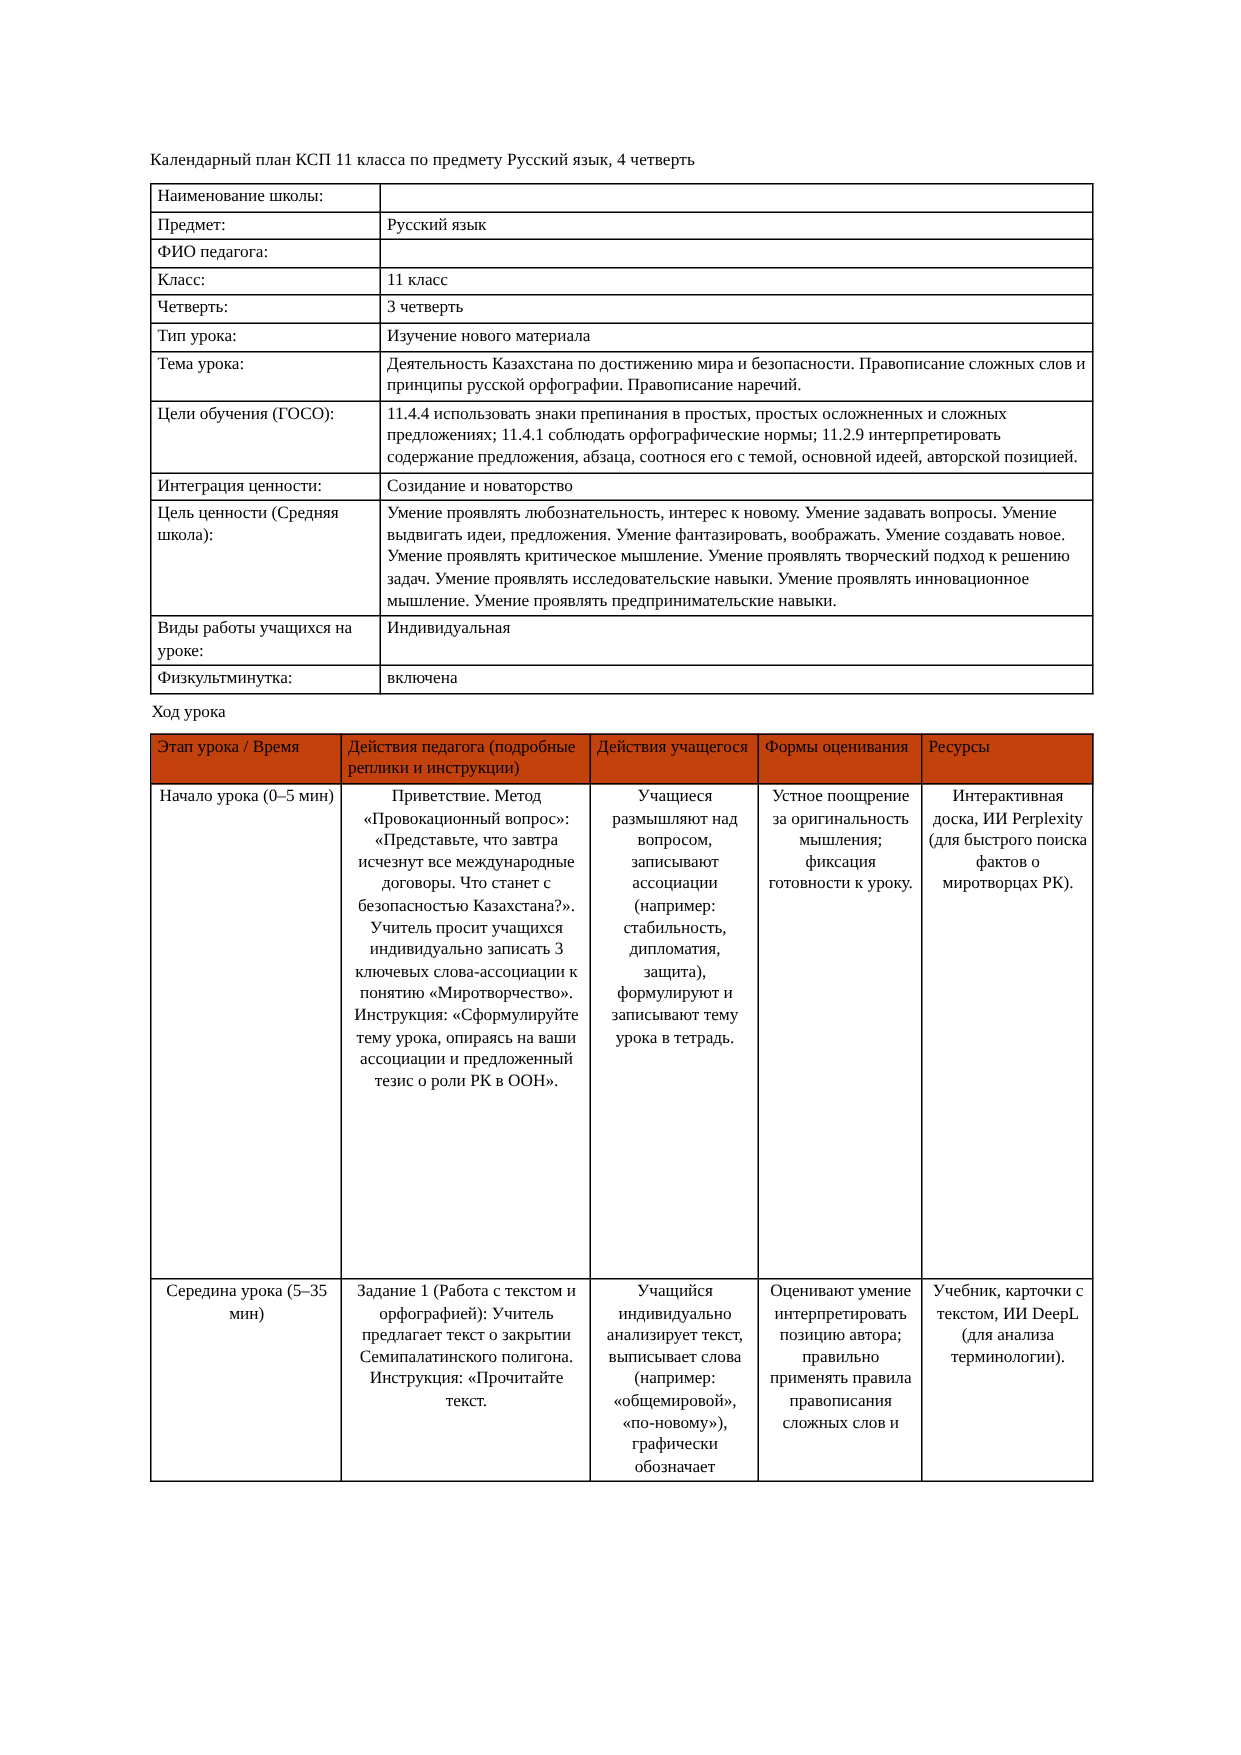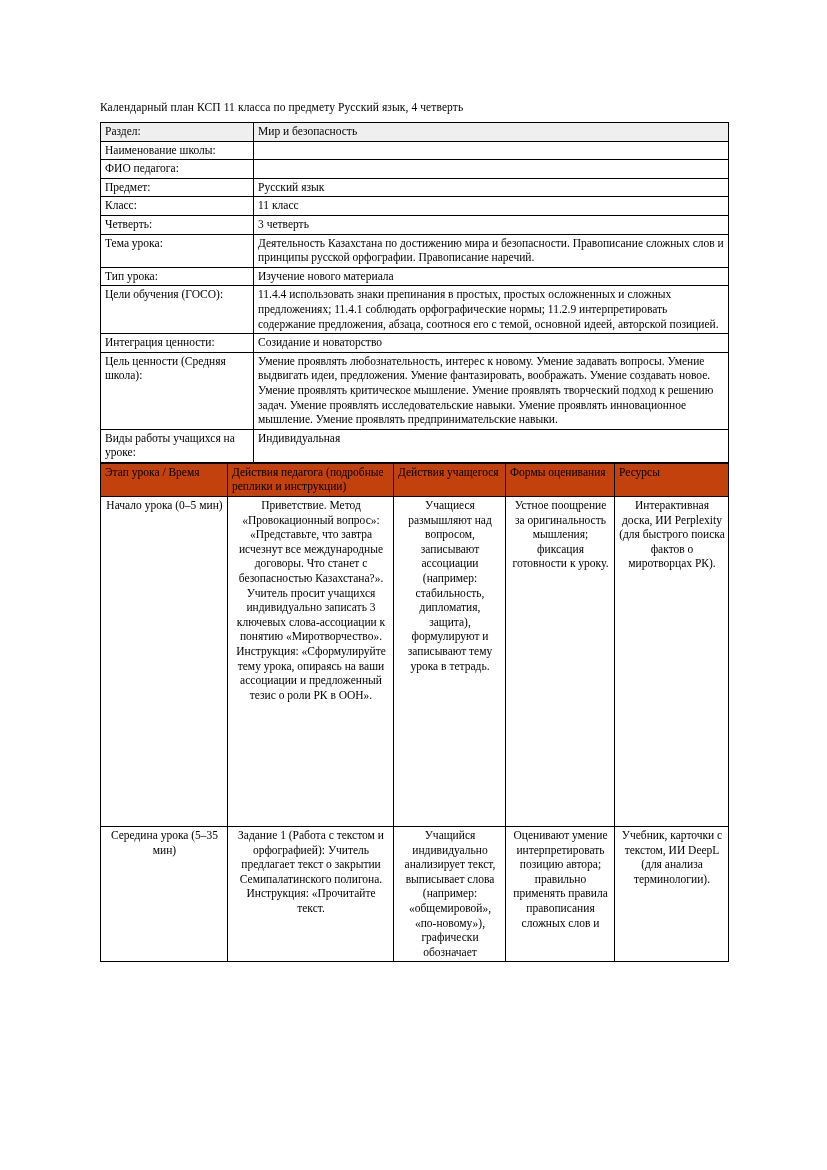--- a/index.html
+++ b/index.html
@@ -80,71 +80,72 @@
 <div class="page">
 
   <div class="doc-title">Календарный план КСП 11 класса по предмету Русский язык, 4 четверть</div>
 
   <table class="info-table">
     <colgroup>
       <col class="c-label">
       <col class="c-value">
     </colgroup>
     <tbody>
-        <tr class="shaded">
-          <td>Раздел:</td>
-          <td>Мир и безопасность</td>
-        </tr>
         <tr>
           <td>Наименование школы:</td>
           <td class="empty"></td>
         </tr>
         <tr>
+          <td>Предмет:</td>
+          <td>Русский язык</td>
+        </tr>
+        <tr>
           <td>ФИО педагога:</td>
           <td class="empty"></td>
         </tr>
         <tr>
-          <td>Предмет:</td>
-          <td>Русский язык</td>
-        </tr>
-        <tr>
           <td>Класс:</td>
           <td>11 класс</td>
         </tr>
         <tr>
           <td>Четверть:</td>
           <td>3 четверть</td>
         </tr>
         <tr>
+          <td>Тип урока:</td>
+          <td>Изучение нового материала</td>
+        </tr>
+        <tr>
           <td>Тема урока:</td>
           <td>Деятельность Казахстана по достижению мира и безопасности. Правописание сложных слов и принципы русской орфографии. Правописание наречий.</td>
         </tr>
         <tr>
-          <td>Тип урока:</td>
-          <td>Изучение нового материала</td>
-        </tr>
-        <tr>
           <td>Цели обучения (ГОСО):</td>
           <td>11.4.4 использовать знаки препинания в простых, простых осложненных и сложных предложениях; 11.4.1 соблюдать орфографические нормы; 11.2.9 интерпретировать содержание предложения, абзаца, соотнося его с темой, основной идеей, авторской позицией.</td>
         </tr>
         <tr>
           <td>Интеграция ценности:</td>
           <td>Созидание и новаторство</td>
         </tr>
         <tr>
           <td>Цель ценности (Средняя школа):</td>
           <td>Умение проявлять любознательность, интерес к новому. Умение задавать вопросы. Умение выдвигать идеи, предложения. Умение фантазировать, воображать. Умение создавать новое. Умение проявлять критическое мышление. Умение проявлять творческий подход к решению задач. Умение проявлять исследовательские навыки. Умение проявлять инновационное мышление. Умение проявлять предпринимательские навыки.</td>
         </tr>
         <tr>
           <td>Виды работы учащихся на уроке:</td>
           <td>Индивидуальная</td>
         </tr>
+        <tr>
+          <td>Физкультминутка:</td>
+          <td>включена</td>
+        </tr>
       </tbody>
   </table>
 
+  <div class="section-label">Ход урока</div>
 
   <table class="flow-table">
     <colgroup>
       <col class="f1">
         <col class="f2">
         <col class="f3">
         <col class="f4">
         <col class="f5">
     </colgroup>
     <thead>

